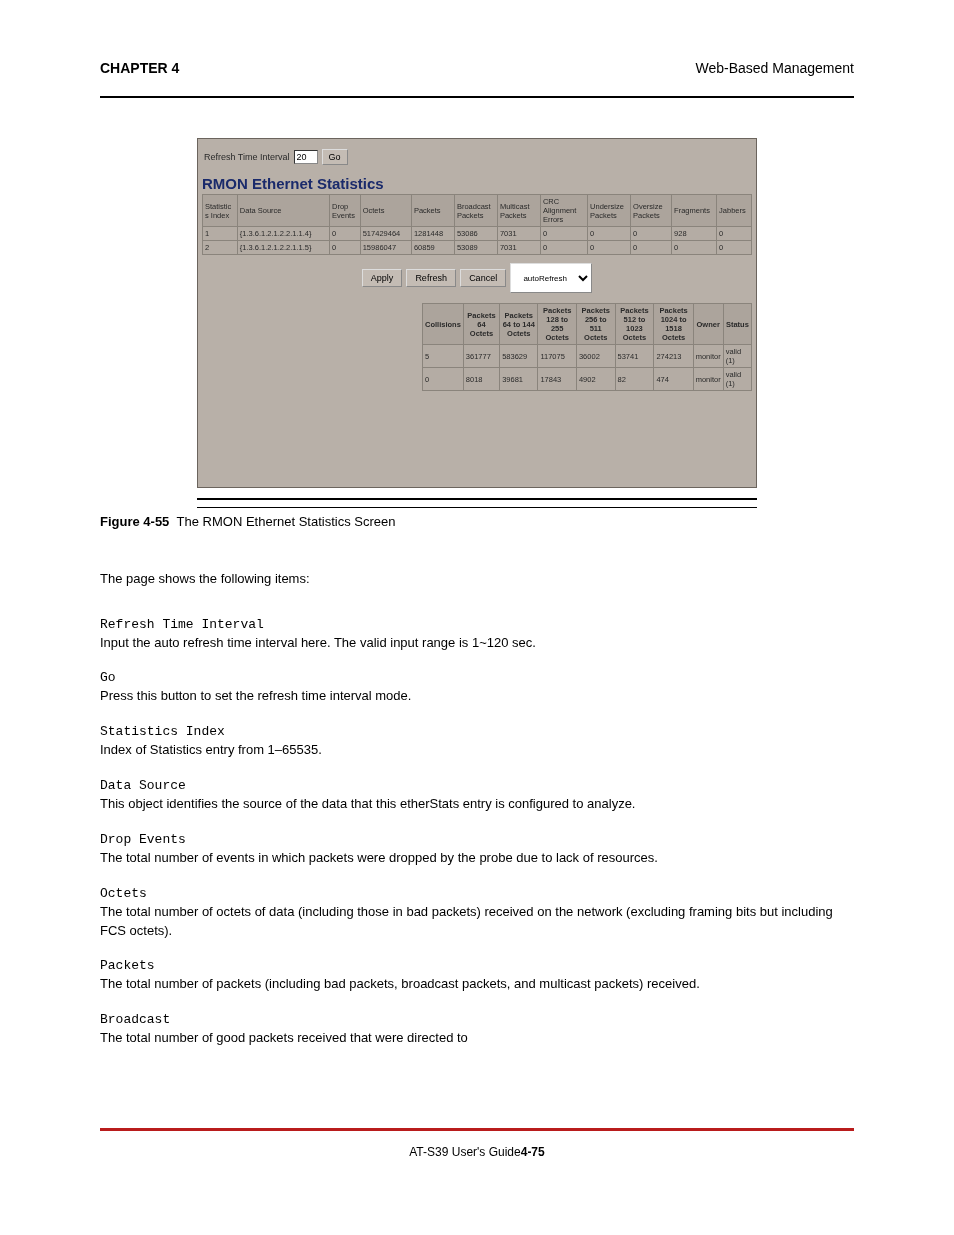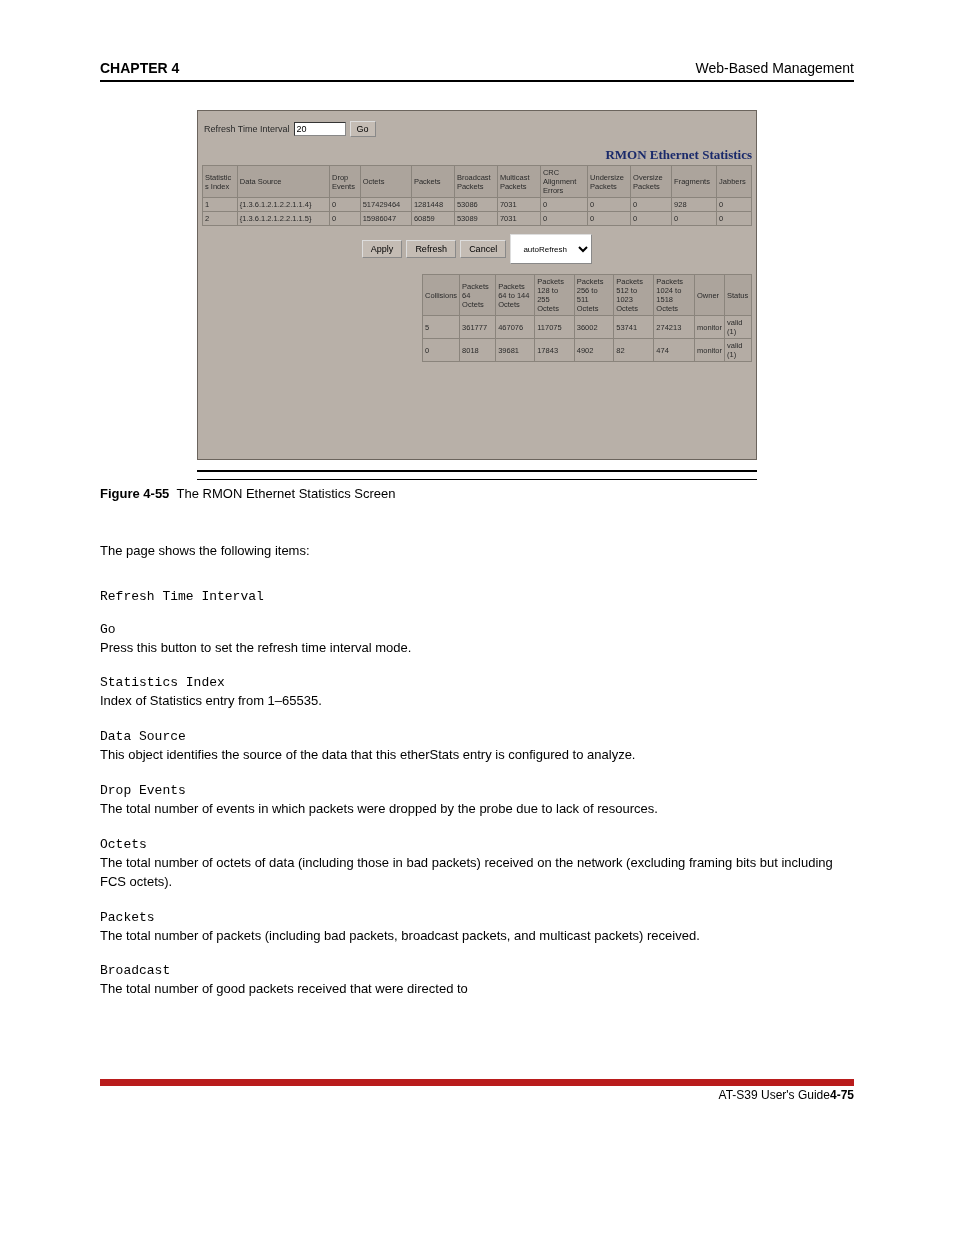--- a/index.html
+++ b/index.html
@@ -12,22 +12,22 @@
     width: 954px;
   }
   .page {
     padding: 60px 100px 80px 100px;
   }
   .chapter-head {
     display: flex;
     justify-content: space-between;
     font-size: 14px;
     border-bottom: 2px solid #000;
-    padding-bottom: 4px;
-    margin-bottom: 28px;
+    padding-bottom: 20px;
+    margin-bottom: 40px;
   }
   .chapter-head .left { font-weight: bold; }
   .figure-wrap {
     margin: 10px auto 10px auto;
     width: 560px;
   }
   .ui-panel {
     background: #b8b0a8;
     border: 1px solid #6b645d;
     min-height: 350px;
@@ -37,40 +37,39 @@
     position: relative;
   }
   .refresh-row {
     display: flex;
     align-items: center;
     gap: 4px;
     padding: 2px 2px 6px 2px;
     font-size: 9px;
   }
   .refresh-row input {
-    width: 52px;
+    width: 24px;
     height: 14px;
     font-size: 9px;
     background: #fff;
     border: 1px inset #888;
   }
   .refresh-row button {
     font-size: 9px;
     height: 16px;
     padding: 0 6px;
     background: #c4bcb4;
     border: 1px outset #ddd;
   }
   .panel-title {
-    text-align: right;
-    font-size: 13px;
+    text-align: left;
+    font-size: 15px;
     color: #1a2a6b;
     padding: 4px 0 2px 0;
     font-weight: bold;
-    font-family: Liberation Serif, serif;
   }
   table.stats {
     border-collapse: collapse;
     width: 100%;
     font-size: 7.5px;
     table-layout: fixed;
   }
   table.stats th, table.stats td {
     border: 1px solid #8a847c;
     padding: 2px 2px;
@@ -114,23 +113,24 @@
   }
   table.stats2 th, table.stats2 td {
     border: 1px solid #8a847c;
     padding: 2px 2px;
     text-align: left;
     background: #b4aca4;
     color: #2a2a2a;
   }
   table.stats2 th {
     background: #aca49c;
-    font-weight: normal;
+    font-weight: bold;
     height: 34px;
     vertical-align: middle;
+    text-align: center;
   }
   .fig-caption-rule {
     border-top: 2px solid #000;
     border-bottom: 1px solid #000;
     height: 10px;
     margin: 4px auto 6px auto;
     width: 560px;
   }
   .fig-caption {
     font-size: 13px;
@@ -150,24 +150,24 @@
     margin-top: 18px;
   }
   dl.params dt:first-child { margin-top: 0; }
   dl.params dd {
     font-size: 13px;
     margin: 2px 0 0 0;
     line-height: 1.45;
   }
   .footer {
     display: flex;
-    justify-content: flex-end;
+    justify-content: center;
     font-size: 12px;
-    border-top: 7px solid #b91c1c;
-    padding-top: 2px;
+    border-top: 3px solid #b91c1c;
+    padding-top: 14px;
     margin-top: 80px;
   }
   .footer .pg { font-weight: bold; }
 </style>
 </head>
 <body>
 
 <div class="page">
 
   <div class="chapter-head">
@@ -270,21 +270,21 @@
                 <th>Packets 512 to 1023 Octets</th>
                 <th>Packets 1024 to 1518 Octets</th>
                 <th>Owner</th>
                 <th>Status</th>
               </tr>
             </thead>
           <tbody id="t2-body">
               <tr>
                 <td>5</td>
                 <td>361777</td>
-                <td>467076</td>
+                <td>583629</td>
                 <td>117075</td>
                 <td>36002</td>
                 <td>53741</td>
                 <td>274213</td>
                 <td>monitor</td>
                 <td>valid (1)</td>
               </tr>
               <tr>
                 <td>0</td>
                 <td>8018</td>
@@ -305,20 +305,21 @@
 
   <div class="fig-caption-rule"></div>
   <div class="fig-caption">
     <span class="figno">Figure 4-55</span>&nbsp;&nbsp;<span>The RMON Ethernet Statistics Screen</span>
   </div>
 
   <div class="body-text">The page shows the following items:</div>
 
   <dl class="params" id="params">
       <dt>Refresh Time Interval</dt>
+      <dd>Input the auto refresh time interval here. The valid input range is 1~120 sec.</dd>
       <dt>Go</dt>
       <dd>Press this button to set the refresh time interval mode.</dd>
       <dt>Statistics Index</dt>
       <dd>Index of Statistics entry from 1–65535.</dd>
       <dt>Data Source</dt>
       <dd>This object identifies the source of the data that this etherStats entry is configured to analyze.</dd>
       <dt>Drop Events</dt>
       <dd>The total number of events in which packets were dropped by the probe due to lack of resources.</dd>
       <dt>Octets</dt>
       <dd>The total number of octets of data (including those in bad packets) received on the network (excluding framing bits but including FCS octets).</dd>

